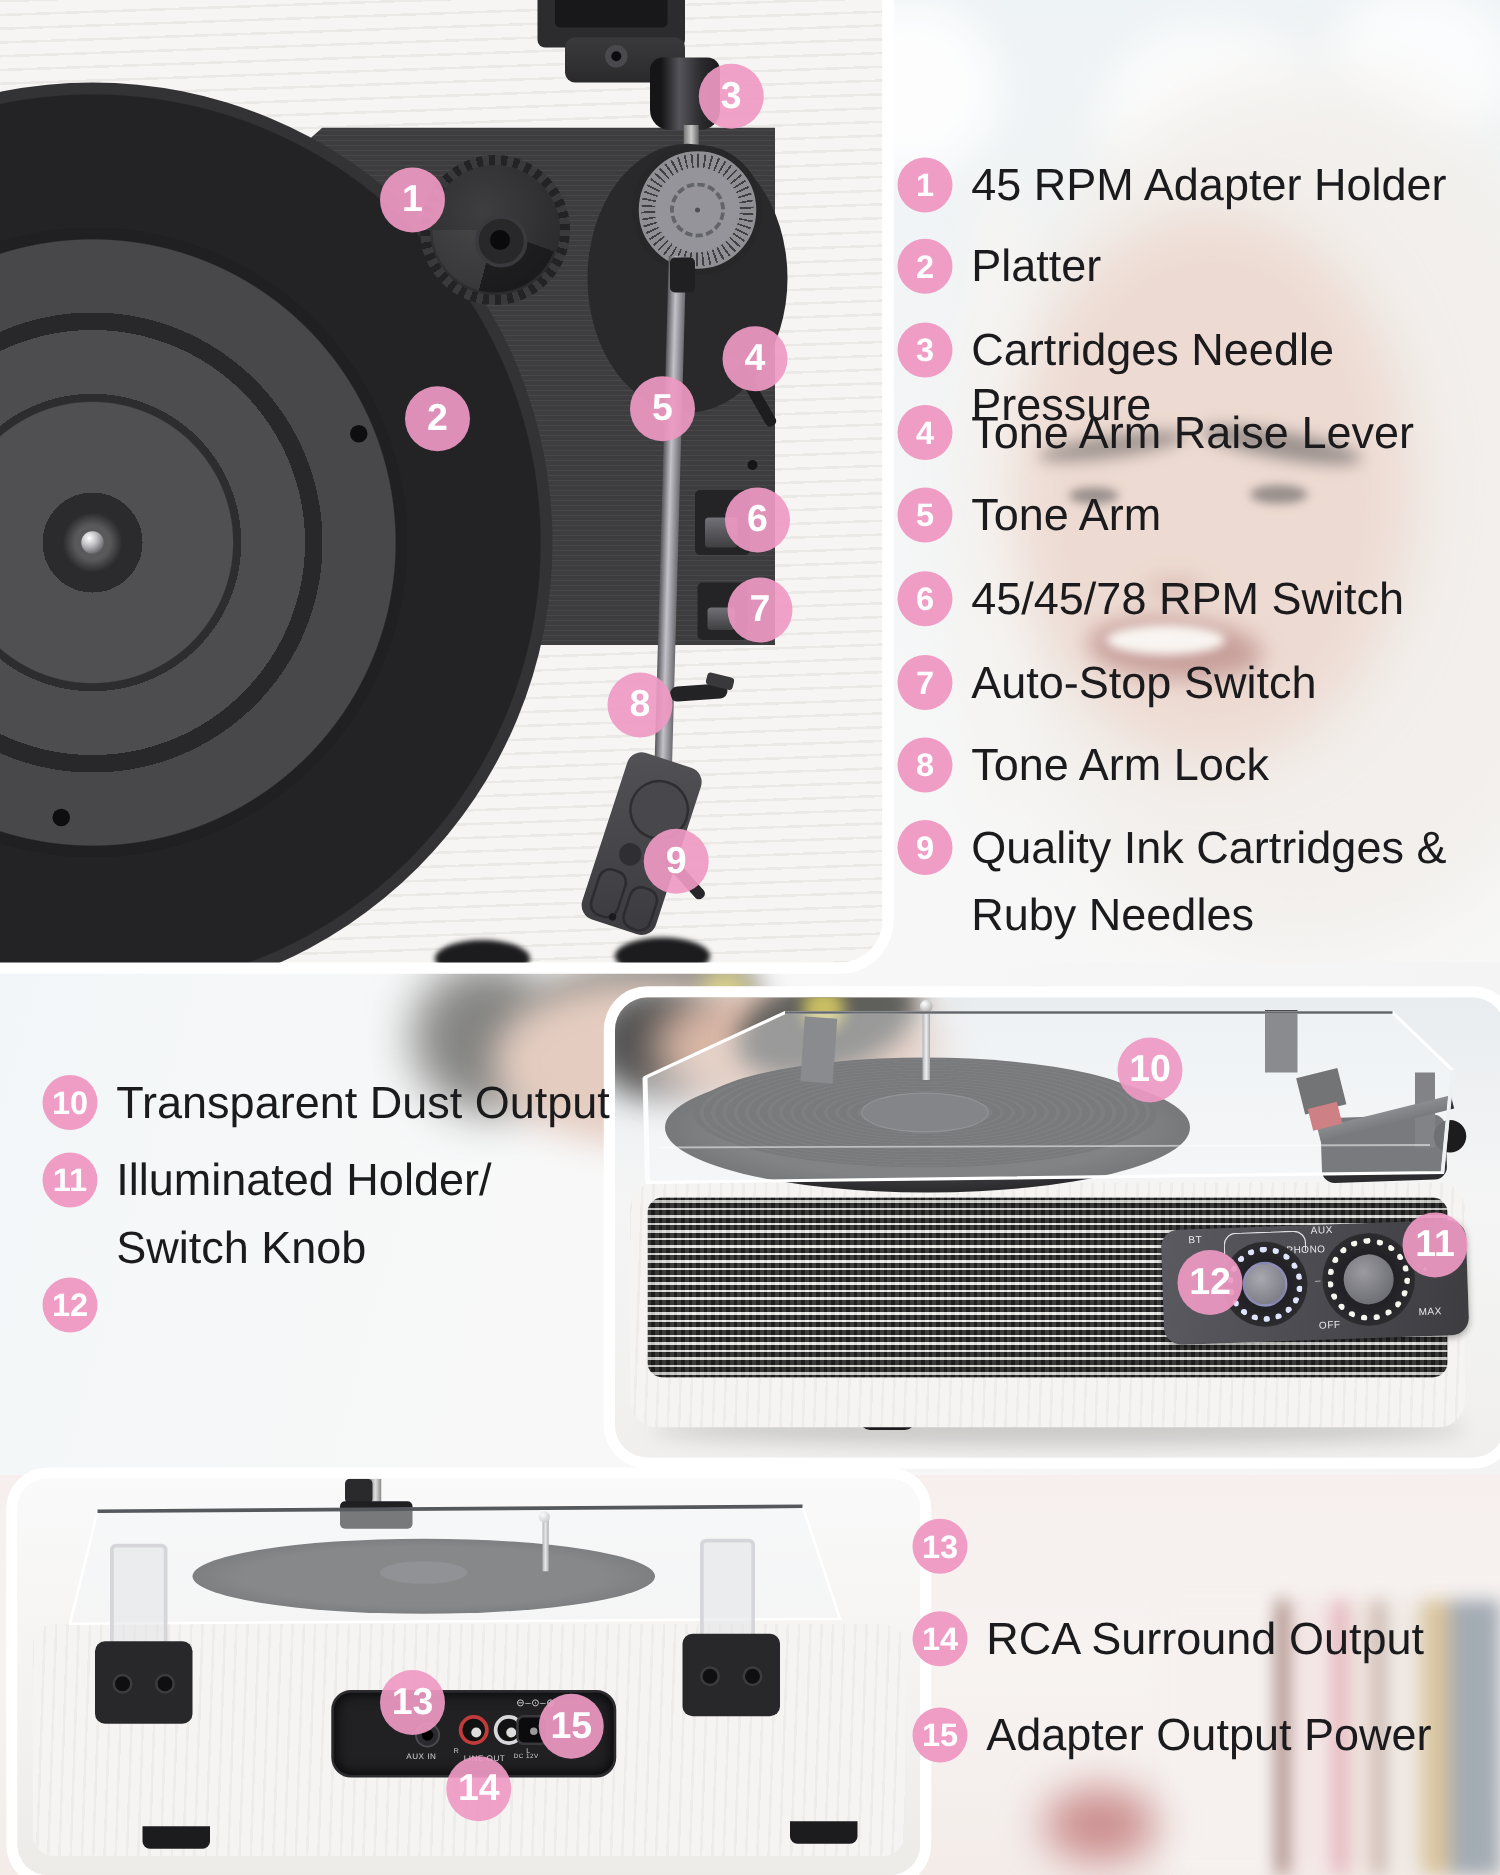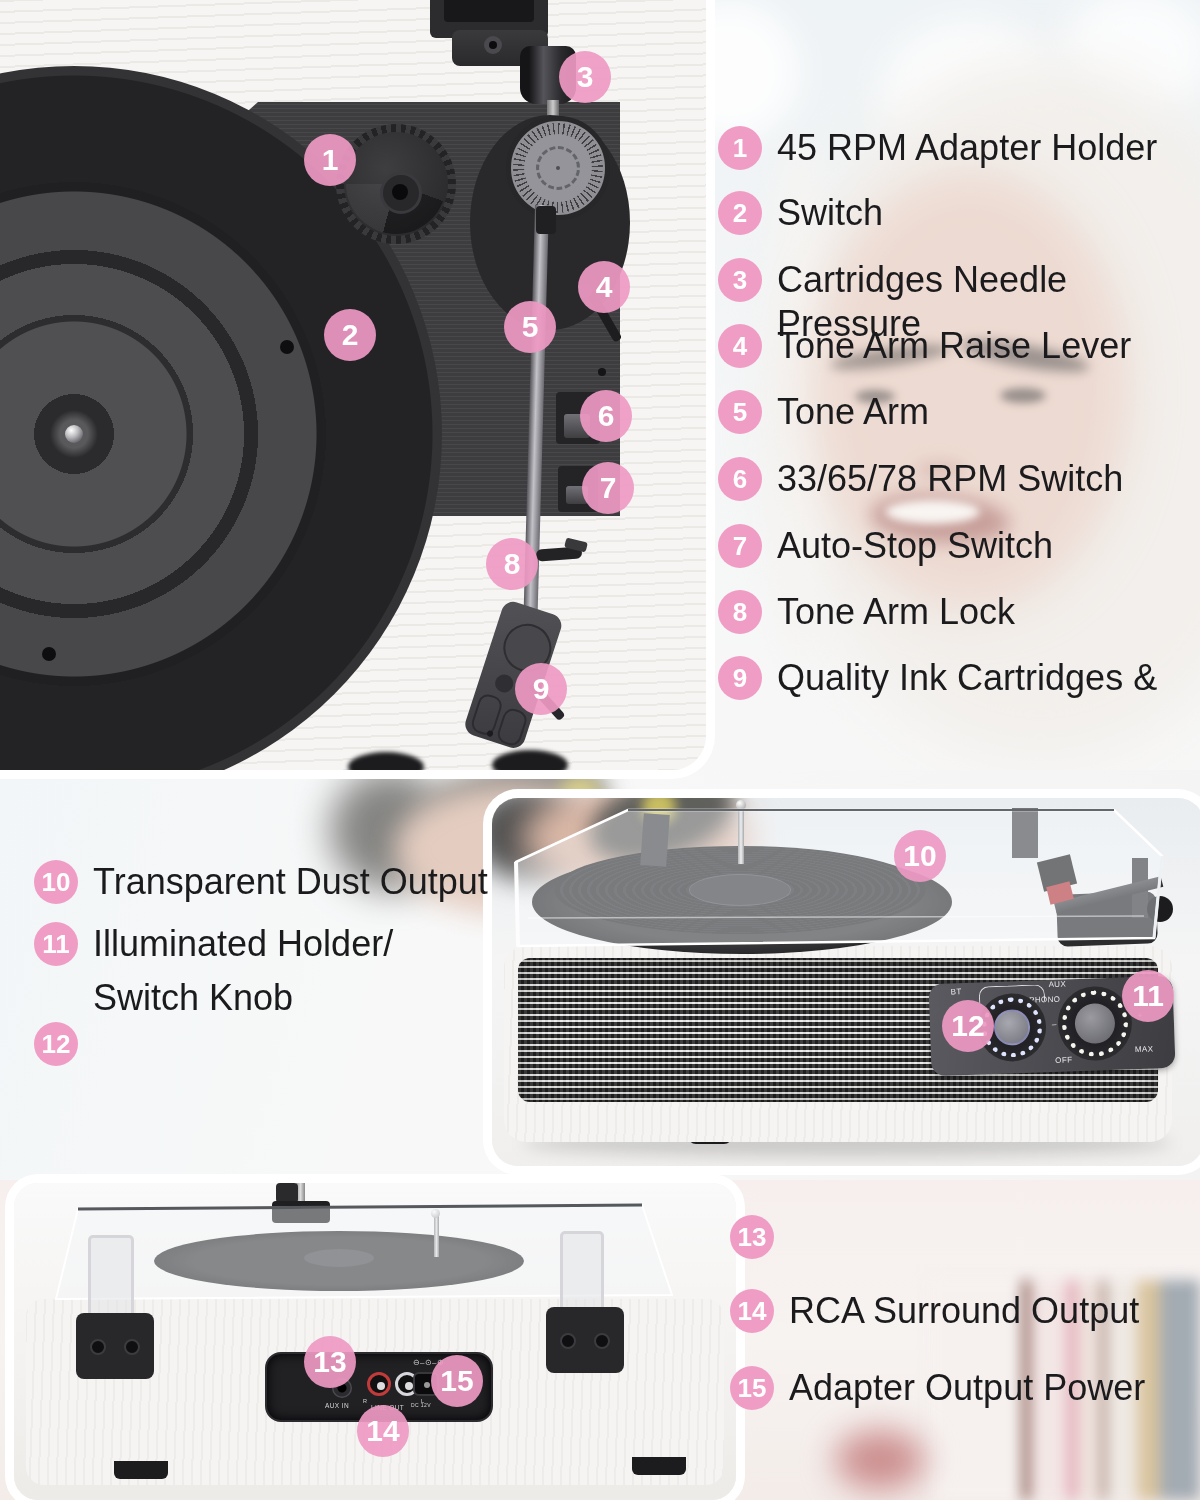--- a/index.html
+++ b/index.html
@@ -345,21 +345,21 @@
   <div class="lrow" style="left:718px;top:126px;">
     <span class="lnum">1</span>
     <span class="ltext">
         <span class="lline">45 RPM Adapter Holder</span>
         <span class="lline"></span>
       </span>
   </div>
   <div class="lrow" style="left:718px;top:191px;">
     <span class="lnum">2</span>
     <span class="ltext">
-        <span class="lline">Switch</span>
+        <span class="lline">Platter</span>
         <span class="lline"></span>
       </span>
   </div>
   <div class="lrow" style="left:718px;top:258px;">
     <span class="lnum">3</span>
     <span class="ltext">
         <span class="lline">Cartridges Needle Pressure</span>
         <span class="lline"></span>
       </span>
   </div>
@@ -373,21 +373,21 @@
   <div class="lrow" style="left:718px;top:390px;">
     <span class="lnum">5</span>
     <span class="ltext">
         <span class="lline">Tone Arm</span>
         <span class="lline"></span>
       </span>
   </div>
   <div class="lrow" style="left:718px;top:457px;">
     <span class="lnum">6</span>
     <span class="ltext">
-        <span class="lline">33/65/78 RPM Switch</span>
+        <span class="lline">45/45/78 RPM Switch</span>
         <span class="lline"></span>
       </span>
   </div>
   <div class="lrow" style="left:718px;top:524px;">
     <span class="lnum">7</span>
     <span class="ltext">
         <span class="lline">Auto-Stop Switch</span>
         <span class="lline"></span>
       </span>
   </div>
@@ -395,20 +395,21 @@
     <span class="lnum">8</span>
     <span class="ltext">
         <span class="lline">Tone Arm Lock</span>
         <span class="lline"></span>
       </span>
   </div>
   <div class="lrow" style="left:718px;top:656px;">
     <span class="lnum">9</span>
     <span class="ltext">
         <span class="lline">Quality Ink Cartridges &amp;</span>
+        <span class="lline">Ruby Needles</span>
       </span>
   </div>
 
   <div class="lrow" style="left:34px;top:860px;">
     <span class="lnum">10</span>
     <span class="ltext">
         <span class="lline">Transparent Dust Output</span>
         <span class="lline"></span>
       </span>
   </div>

